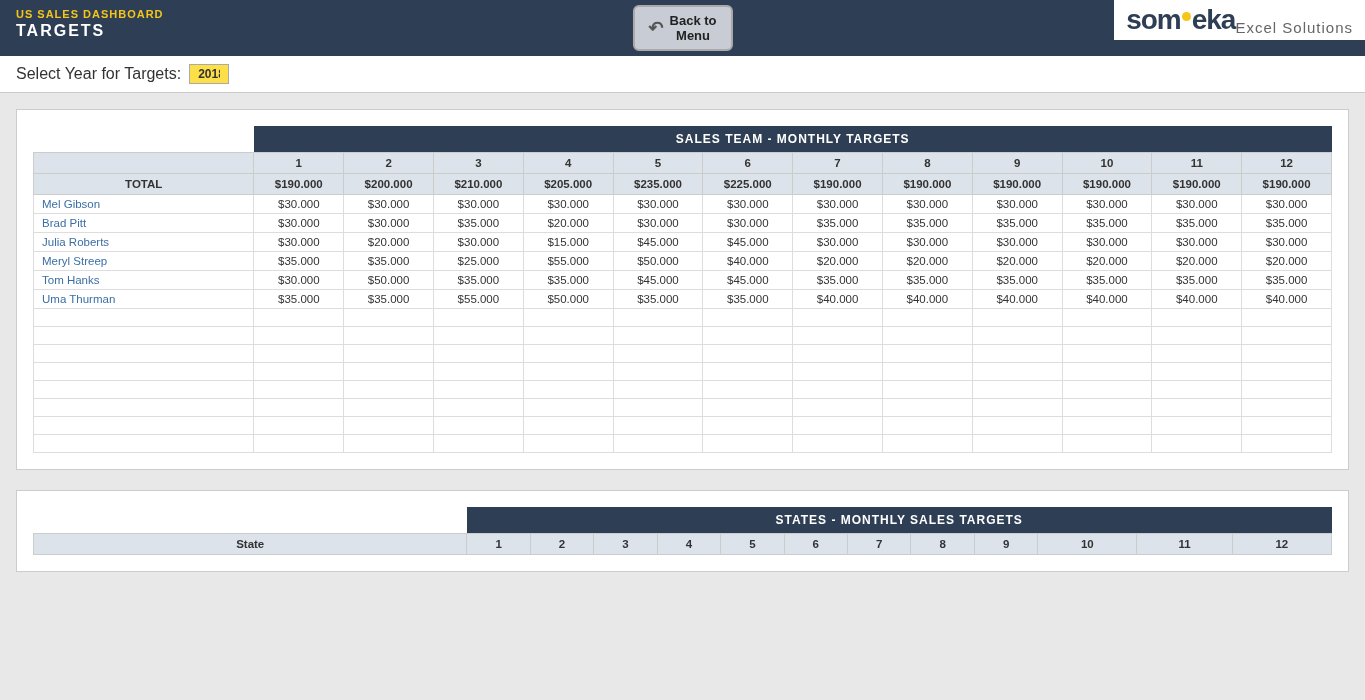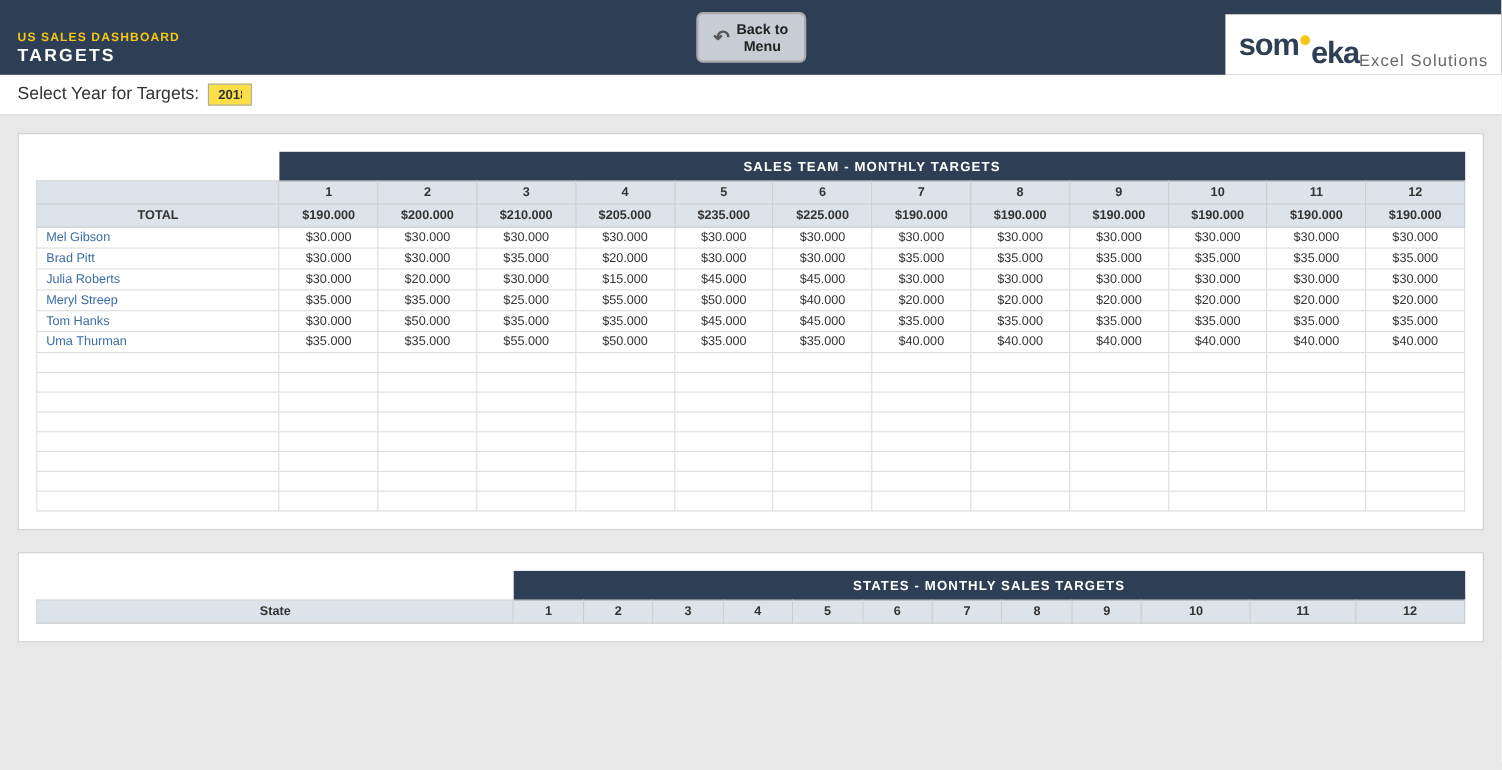--- a/index.html
+++ b/index.html
@@ -8,22 +8,22 @@
       font-size: 12px;
       background: #e8e8e8;
       width: 1365px;
       min-height: 700px;
     }
 
     
     .header {
       background: #2e3f55;
       display: flex;
-      align-items: flex-end;
-      height: 68px;
+      align-items: flex-start;
+      height: 56px;
       position: relative;
     }
     .header-left {
       display: flex;
       flex-direction: column;
       justify-content: center;
       padding: 8px 16px;
       flex: 1;
     }
     .header-subtitle {
@@ -219,21 +219,21 @@
       <span class="arrow-icon">↶</span>
       <span>Back to<br>Menu</span>
     </button>
   </div>
 
   <div class="logo-area">
     <div class="logo-wrapper">
       <div style="display:flex;align-items:center;">
         <span style="font-size:28px;font-weight:900;color:#2e3f55;letter-spacing:-1px;">som</span>
         <span style="display:inline-block;width:9px;height:9px;background:#f5c518;border-radius:50%;margin:0 1px 8px 1px;"></span>
-        <span style="font-size:28px;font-weight:900;color:#2e3f55;letter-spacing:-1px;margin-top:15px;">eka</span>
+        <span style="font-size:28px;font-weight:900;color:#2e3f55;letter-spacing:-1px;">eka</span>
       </div>
       <div style="font-size:15px;color:#666;letter-spacing:1px;text-align:right;">Excel Solutions</div>
     </div>
   </div>
 </div>
 
 <div class="year-selector-bar">
   <span class="year-selector-label">Select Year for Targets:</span>
   <input class="year-input" type="text" value="2018" style="">
 </div>

